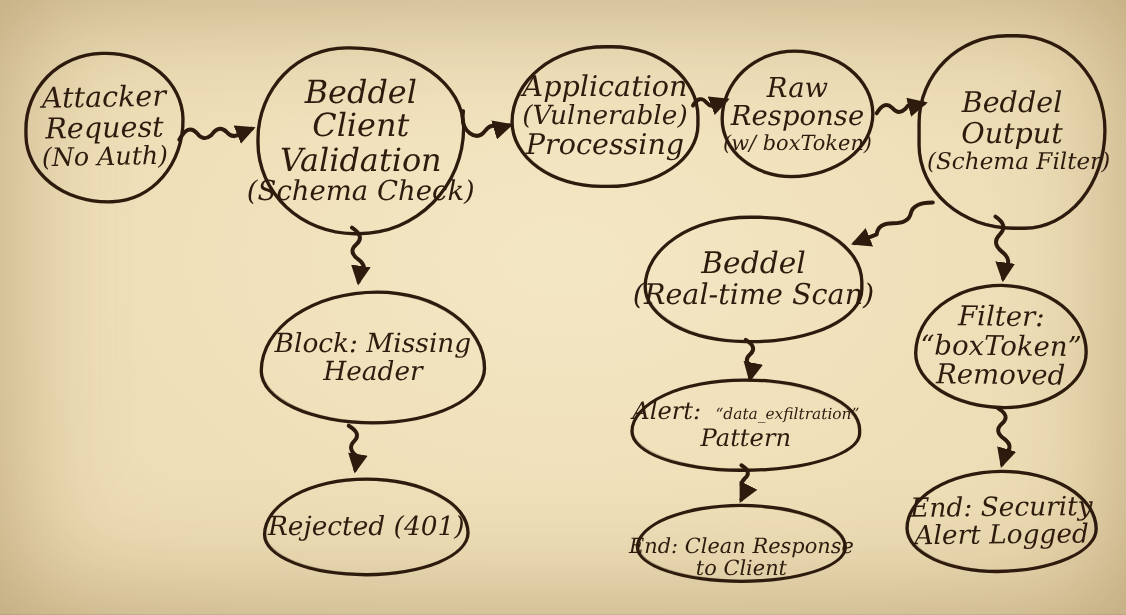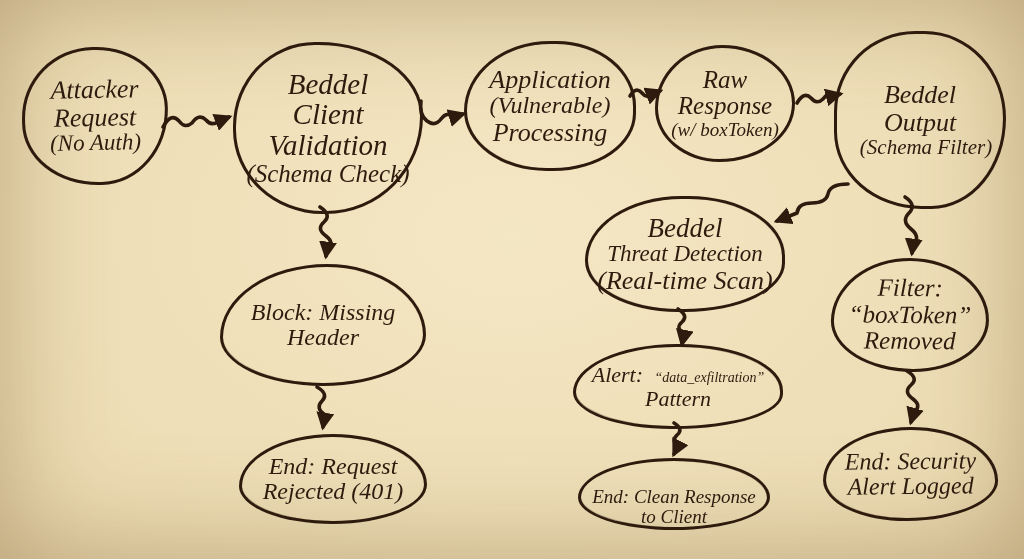--- a/index.html
+++ b/index.html
@@ -9,21 +9,20 @@
   }
   html,body{margin:0;padding:0;}
   body{background:#222;font-family:"DejaVu Serif", serif;}
   #canvas{
     position:relative;
     width:1024px;height:559px;
     overflow:hidden;
     background:radial-gradient(120% 140% at 50% 42%,
       #f4e7c4 0%, var(--parchment) 45%, #e2cda1 78%, var(--parchment-edge) 100%);
     box-shadow:inset 0 0 110px rgba(110,80,35,.38);
-    font-family:Liberation Serif, serif;
   }
   #arrows{position:absolute;inset:0;pointer-events:none;}
   .squiggle{stroke:var(--ink);fill:none;stroke-width:3.6;stroke-linecap:round;stroke-linejoin:round;}
   .ah{fill:var(--ink);}
   .bubble{
     position:absolute;box-sizing:border-box;
     border:3.5px solid var(--ink);
     display:flex;flex-direction:column;align-items:center;justify-content:center;
     text-align:center;color:var(--ink);
     font-style:italic;line-height:1.06;
@@ -49,21 +48,21 @@
   .b4{left:655px;top:45px;width:140px;height:117px;font-size:25px;
       border-radius:48% 52% 54% 46%/54% 50% 50% 46%;}
   .b4 .cap{font-size:19px;}
   .b5{left:834px;top:31px;width:172px;height:178px;font-size:26px;
       border-radius:50% 50% 46% 54%/48% 52% 54% 46%;}
   .b5 .cap{font-size:21px;margin-left:12px;}
   .b6{left:585px;top:196px;width:200px;height:116px;font-size:23px;
       border-radius:50% 50% 52% 48%/58% 54% 44% 46%;}
   .b6 .first{font-size:27px;}
   .b6 .cap{font-size:26px;}
-  .b7{left:220px;top:264px;width:206px;height:122px;font-size:24px;
+  .b7{left:236px;top:264px;width:206px;height:122px;font-size:24px;
       border-radius:52% 48% 50% 50%/60% 58% 42% 40%;}
   .b8{left:239px;top:434px;width:188px;height:90px;font-size:24px;
       border-radius:50% 50% 50% 50%/58% 56% 44% 42%;}
   .b9{left:573px;top:344px;width:210px;height:85px;font-size:22px;
       border-radius:50% 50% 52% 48%/58% 56% 42% 44%;}
   .b9 .quoted{font-size:14px;}
   .b10{left:578px;top:458px;width:192px;height:72px;font-size:19px;
       border-radius:50% 50% 50% 50%/55% 55% 45% 45%;justify-content:flex-end;}
   .b11{left:831px;top:258px;width:158px;height:114px;font-size:25px;
       border-radius:50% 50% 48% 52%/56% 54% 46% 44%;transform:rotate(.6deg);}
@@ -120,31 +119,29 @@
   </div>
 
   <div class="bubble b5">
     <div class="ln">Beddel</div>
     <div class="ln">Output</div>
     <div class="ln cap">(Schema Filter)</div>
   </div>
 
   <div class="bubble b6">
     <div class="ln first">Beddel</div>
-    <div class="ln">Threat Detection</div>
     <div class="ln cap">(Real-time Scan)</div>
   </div>
 
   <div class="bubble b7">
     <div class="ln">Block: Missing</div>
     <div class="ln">Header</div>
   </div>
 
   <div class="bubble b8">
-    <div class="ln">End: Request</div>
     <div class="ln">Rejected (401)</div>
   </div>
 
   <div class="bubble b9">
     <div class="ln row">
       <span>Alert:</span>
       <span class="quoted">“data_exfiltration”</span>
     </div>
     <div class="ln">Pattern</div>
   </div>

